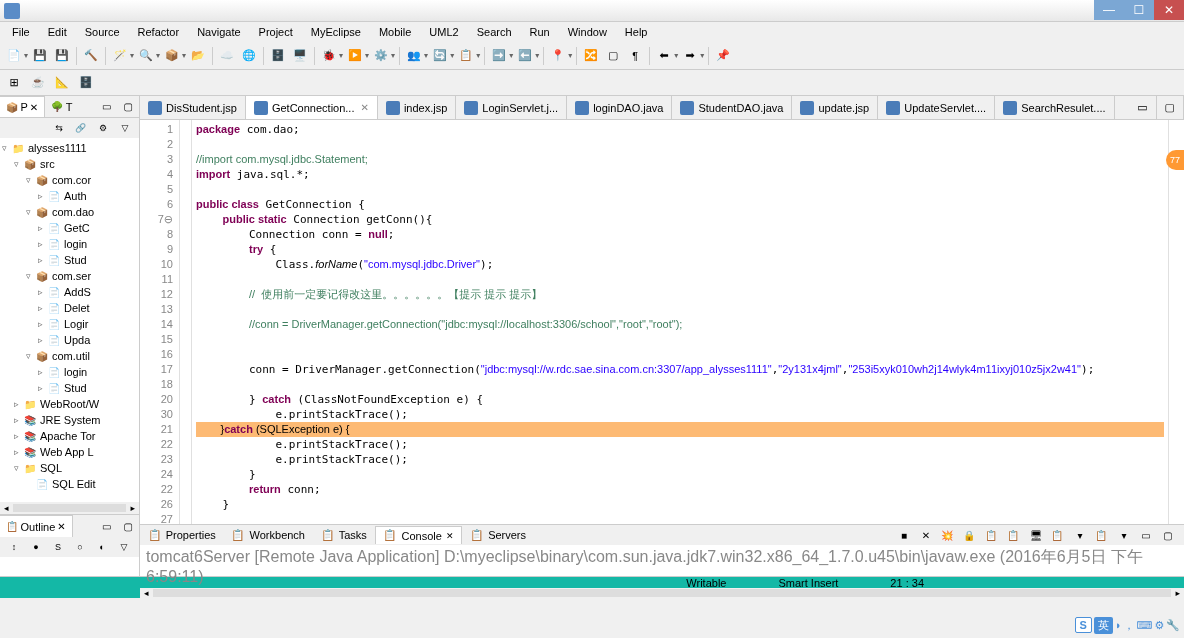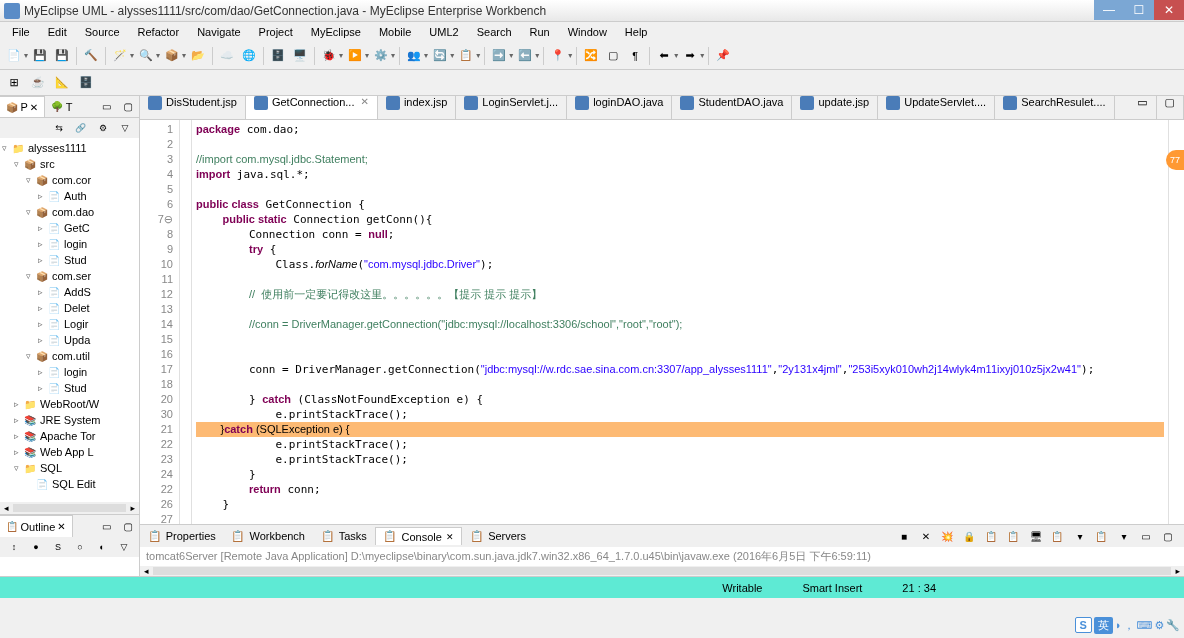--- a/index.html
+++ b/index.html
@@ -24,53 +24,52 @@
 .ptab{padding:2px 6px;display:flex;align-items:center;gap:2px;cursor:pointer;font-size:10px}
 .ptab.active{background:#fff;border-top:1px solid #ccc;border-right:1px solid #ccc}
 .panel-toolbar{height:20px;background:#f0f0f0;display:flex;align-items:center;padding:0 4px;gap:2px}
 .tree{flex:1;overflow:auto;padding:2px;font-size:11px}
 .tree-node{display:flex;align-items:center;padding:1px 0;cursor:pointer;white-space:nowrap}
 .tree-toggle{width:10px;font-size:9px;color:#666}
 .tree-icon{width:14px;height:14px;margin-right:2px;display:inline-flex;align-items:center;justify-content:center;font-size:10px}
 .ind-0{padding-left:0}.ind-1{padding-left:12px}.ind-2{padding-left:24px}.ind-3{padding-left:36px}
 .editor-area{flex:1;display:flex;flex-direction:column;background:#fff}
 .editor-tabs{display:flex;background:#f0f0f0;height:24px;border-bottom:1px solid #ccc;overflow:hidden}
-.etab{display:flex;padding:0 8px;gap:4px;cursor:pointer;border-right:1px solid #ccc}
+.etab{display:flex;align-items:center;padding:0 8px;gap:4px;cursor:pointer;border-right:1px solid #ccc}
 .etab.active{background:#fff}
 .etab-icon{width:14px;height:14px;background:#4a7cb8;border-radius:2px}
 .etab-close{font-size:10px;color:#888;margin-left:2px}
 .editor-body{flex:1;display:flex;overflow:hidden}
 .gutter{width:40px;background:#fff;border-right:1px solid #e0e0e0;text-align:right;padding:2px 6px 2px 0;color:#888;font-family:Consolas,monospace;font-size:11px;line-height:15px}
 .fold-gutter{width:12px;background:#fff;border-right:1px solid #e0e0e0}
 .code{flex:1;padding:2px 4px;font-family:Consolas,monospace;font-size:11px;line-height:15px;white-space:pre;overflow:auto}
 .kw{color:#7f0055;font-weight:bold}
 .str{color:#2a00ff}
 .com{color:#3f7f5f}
 .hl-line{background:#fdba74}
 .right-strip{width:16px;background:#fff;border-left:1px solid #e0e0e0}
 .outline-panel{width:140px;background:#fff;border-right:1px solid #ccc;height:62px;border-top:1px solid #ccc}
 .outline-tabs{display:flex;background:#f0f0f0;height:22px}
 .bottom-panel{height:52px;background:#fff;border-top:1px solid #ccc;display:flex;flex-direction:column}
 .btabs{display:flex;background:#f0f0f0;height:22px;align-items:center}
 .btab{padding:2px 8px;display:flex;align-items:center;gap:4px;cursor:pointer}
 .btab.active{background:#fff;border-top:1px solid #ccc;border-left:1px solid #ccc;border-right:1px solid #ccc}
 .btab-icons{margin-left:auto;display:flex;gap:2px;padding-right:6px}
-.console-text{padding:2px 6px;font-size:11px;color:#888}
-.statusbar{height:22px;background:#5eead4;border-top:1px solid #ccc;display:flex;align-items:center;padding:0 8px;gap:40px;font-size:11px}
+.console-text{padding:2px 6px;font-size:16px;color:#888}
+.statusbar{height:22px;background:#14b8a6;border-top:1px solid #ccc;display:flex;padding:0 8px;gap:52px;font-size:11px}
 .status-spacer{flex:1}
 .taskbar{position:absolute;bottom:0;right:0;height:26px;display:flex;align-items:center;gap:2px;padding:0 4px}
 .ime-badge{background:#fff;border:1px solid #4a90d9;color:#4a90d9;padding:1px 4px;font-weight:bold;border-radius:2px}
 .badge-77{position:absolute;right:0;top:150px;width:18px;height:20px;background:#ff9933;border-radius:10px 0 0 10px;color:#fff;font-size:9px;display:flex;align-items:center;justify-content:center}
 </style>
 </head>
 <body>
 
 <div class="titlebar">
   <div class="titlebar-icon"></div>
-  <div class="titlebar-text">MyEclipse UML - alysses1111/src/com/dao/GetConnection.java - MyEclipse Enterprise Workbench</div>
   <div class="win-controls">
     <div class="win-btn min-btn">—</div>
     <div class="win-btn max-btn">☐</div>
     <div class="win-btn close-btn">✕</div>
   </div>
 </div>
 
 <div class="menubar" id="menubar">
     <div class="menu-item">File</div>
     <div class="menu-item">Edit</div>

